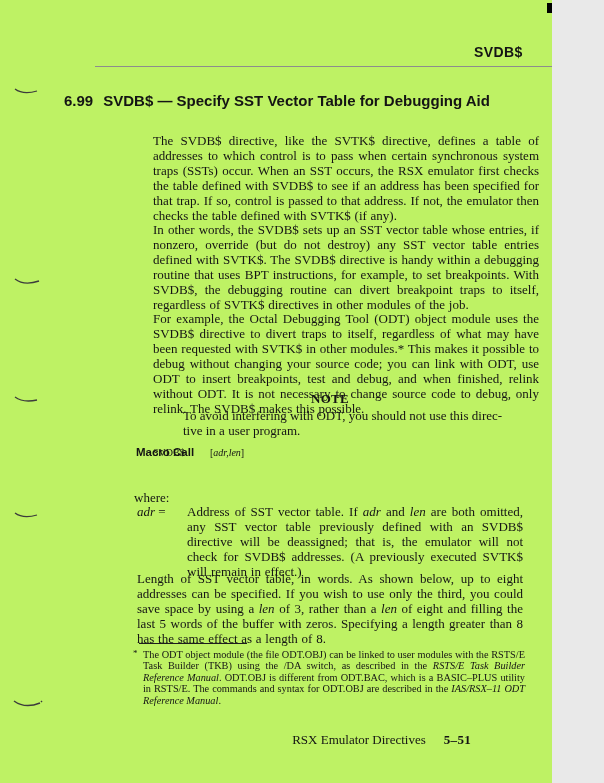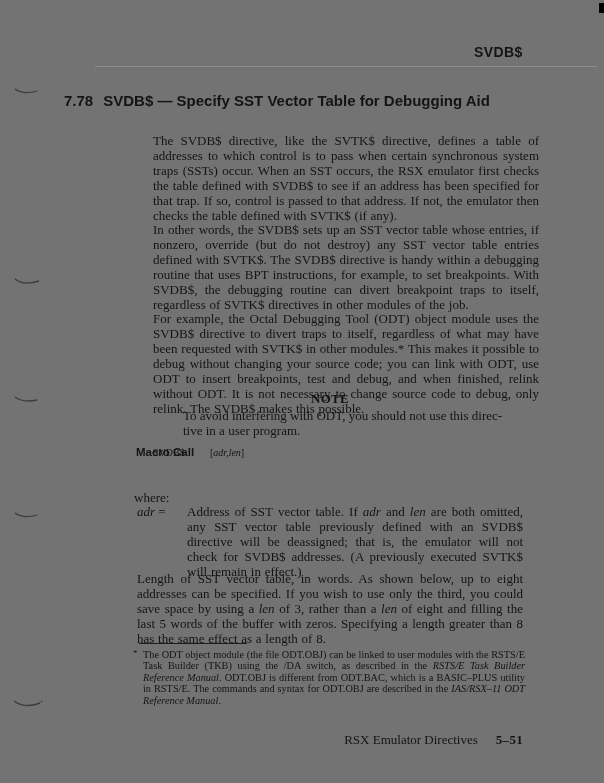--- a/index.html
+++ b/index.html
@@ -1,20 +1,20 @@
 <!DOCTYPE html>
 <html><head>
 <meta charset="utf-8">
 <style>
   html, body { margin:0; padding:0; background:#e9e9e9; }
   .page {
     position: relative;
-    width: 604px;
+    width: 552px;
     height: 783px;
-    background: #737373;
+    background: #bef264;
     overflow: hidden;
     font-family: "Liberation Serif", serif;
     color: #141414;
   }
   .corner-mark { position:absolute; top:3px; right:0; width:5px; height:10px; background:#000; }
   .running-head {
     position:absolute; top:44px; left:474px;
     font-family:"Liberation Sans", sans-serif; font-weight:bold; font-size:14px; letter-spacing:0.4px;
   }
   .head-rule { position:absolute; top:66px; left:95px; width:502px; height:1px; background:#8d8d8d; }
@@ -86,21 +86,21 @@
       <path d="M2,3 Q10,9 24,6" stroke="#3c3c3c" stroke-width="1.3" fill="none"></path>
     </svg>
   <svg class="margin-mark m4" viewBox="0 0 30 12">
       <path d="M2,3 Q10,9 24,5" stroke="#3c3c3c" stroke-width="1.3" fill="none"></path>
     </svg>
   <svg class="margin-mark m5" viewBox="0 0 30 12">
       <path d="M1,3 Q12,11 27,5 M28,4 L29,3" stroke="#3c3c3c" stroke-width="1.5" fill="none"></path>
     </svg>
 
   <div class="section-heading">
-    <span class="section-number">7.78</span><span>SVDB$ — Specify SST Vector Table for Debugging Aid</span>
+    <span class="section-number">6.99</span><span>SVDB$ — Specify SST Vector Table for Debugging Aid</span>
   </div>
 
   <p class="body-par p1">The SVDB$ directive, like the SVTK$ directive, defines a table of addresses to which control is to pass when certain synchronous system traps (SSTs) occur. When an SST occurs, the RSX emulator first checks the table defined with SVDB$ to see if an address has been specified for that trap. If so, control is passed to that address. If not, the emulator then checks the table defined with SVTK$ (if any).</p>
   <p class="body-par p2">In other words, the SVDB$ sets up an SST vector table whose entries, if nonzero, override (but do not destroy) any SST vector table entries defined with SVTK$. The SVDB$ directive is handy within a debugging routine that uses BPT instructions, for example, to set breakpoints. With SVDB$, the debugging routine can divert breakpoint traps to itself, regardless of SVTK$ directives in other modules of the job.</p>
   <p class="body-par p3">For example, the Octal Debugging Tool (ODT) object module uses the SVDB$ directive to divert traps to itself, regardless of what may have been requested with SVTK$ in other modules.* This makes it possible to debug without changing your source code; you can link with ODT, use ODT to insert breakpoints, test and debug, and when finished, relink without ODT. It is not necessary to change source code to debug, only relink. The SVDB$ makes this possible.</p>
 
   <div class="note-head">NOTE</div>
   <div class="note-text">To avoid interfering with ODT, you should not use this direc-
 tive in a user program.</div>
 

